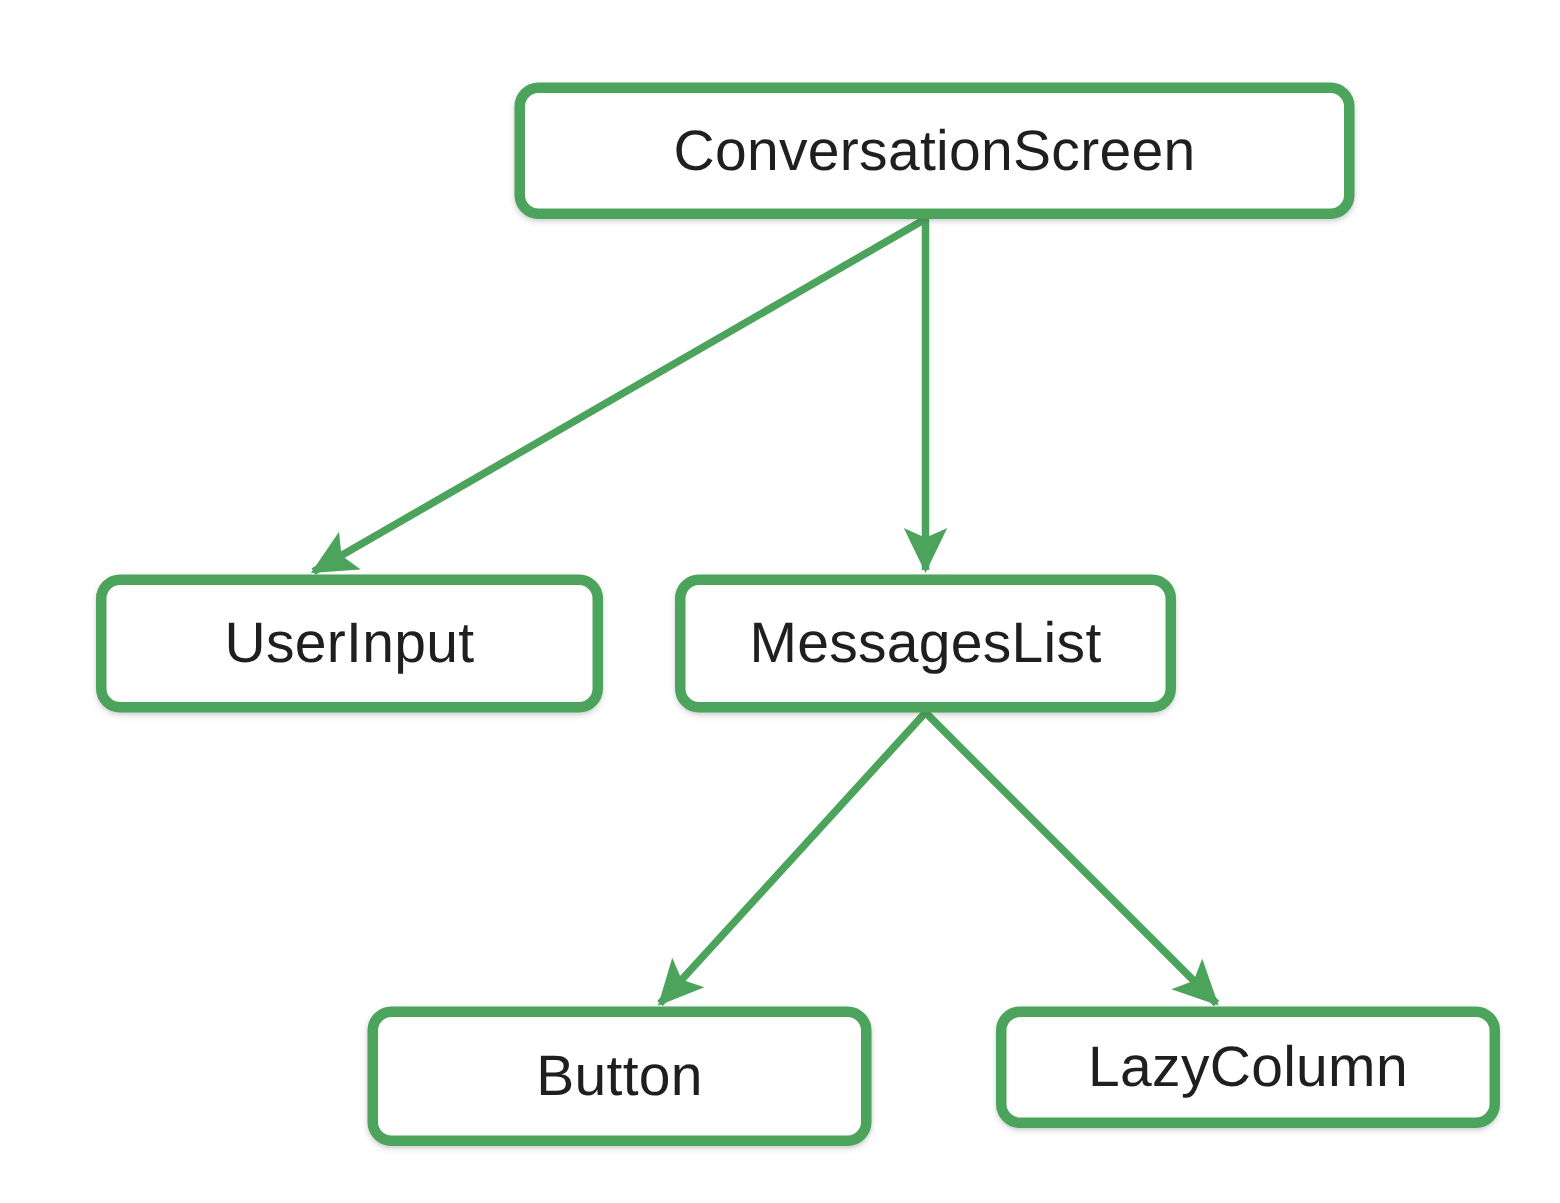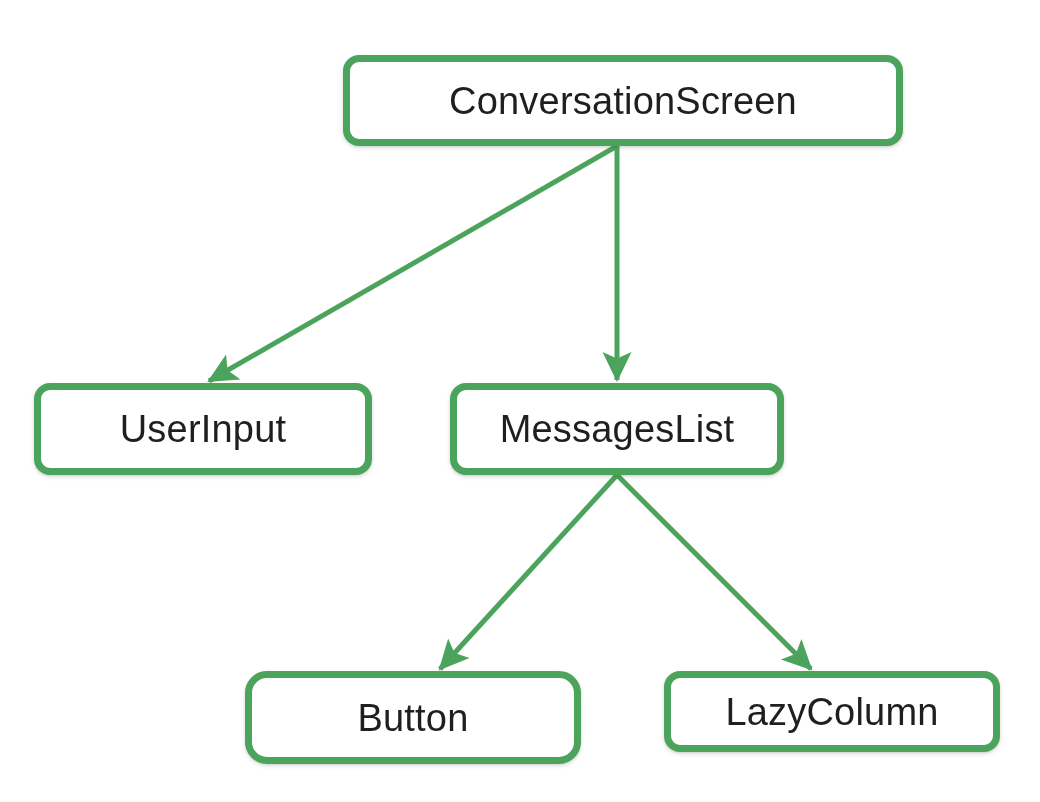--- a/index.html
+++ b/index.html
@@ -44,23 +44,23 @@
     color: #1f1f1f;
     font-family: "Liberation Sans", sans-serif;
     font-weight: 400;
     font-size: 38px;
     line-height: 1;
     letter-spacing: 0.2px;
     white-space: nowrap;
   }
   
   #node-conversationscreen { left: 343px; top: 55px;  width: 560px; height: 91px; }
-  #node-userinput         { left: 34px;  top: 383px; width: 338px; height: 92px; text-align: center; }
+  #node-userinput         { left: 64px;  top: 383px; width: 338px; height: 92px; text-align: center; }
   #node-messageslist      { left: 450px; top: 383px; width: 334px; height: 92px; }
-  #node-button            { left: 245px; top: 671px; width: 336px; height: 93px; border-radius: 22px; }
+  #node-button            { left: 245px; top: 671px; width: 336px; height: 93px; }
   #node-lazycolumn        { left: 664px; top: 671px; width: 336px; height: 81px; }
 </style>
 </head>
 <body>
 
 <div id="diagram-canvas">
 
   <svg id="edge-layer" viewBox="0 0 1040 802" width="1040" height="802" xmlns="http://www.w3.org/2000/svg">
     <defs>
       <marker id="arrowhead" markerWidth="7" markerHeight="7" refX="5.6" refY="3.2" orient="auto" markerUnits="strokeWidth">

